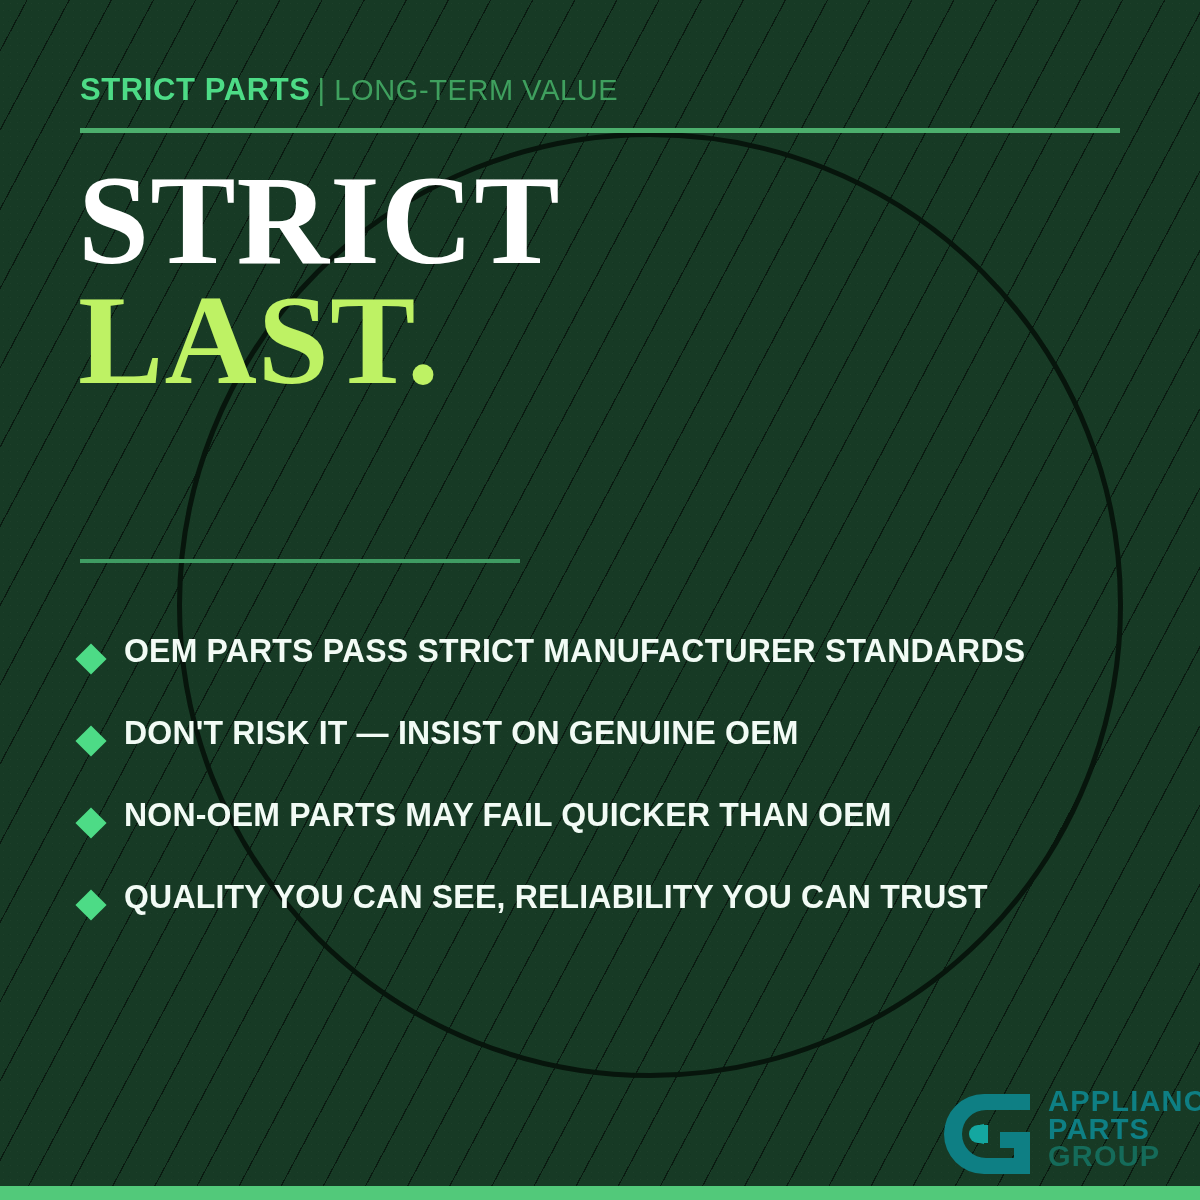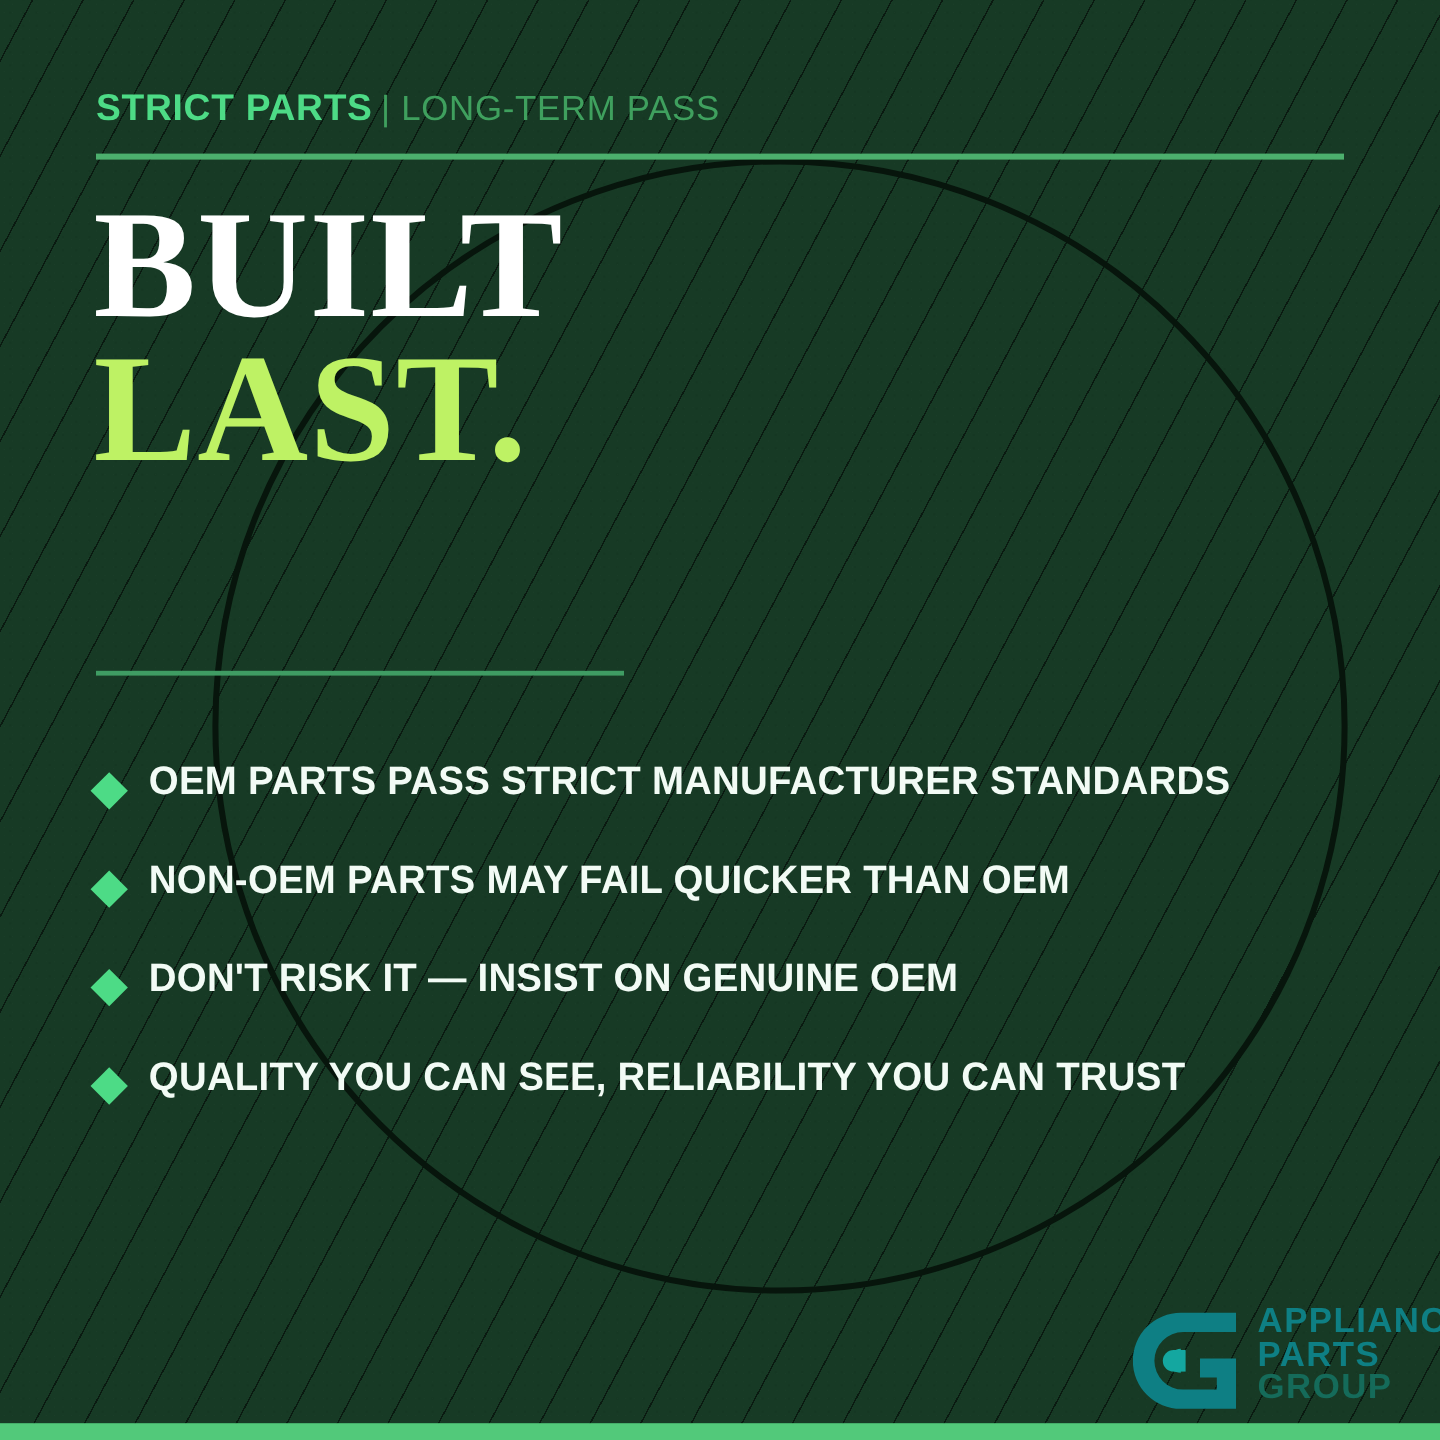--- a/index.html
+++ b/index.html
@@ -171,47 +171,47 @@
 
 <div id="poster">
 
   <div class="bg-stripes"></div>
   <div class="bg-noise"></div>
   <div class="bg-circle"></div>
 
   <div class="content">
 
     <div class="kicker">
-      <span class="kicker-main">STRICT PARTS</span><span class="kicker-sub">| LONG-TERM PASS</span>
+      <span class="kicker-main">STRICT PARTS</span><span class="kicker-sub">| LONG-TERM VALUE</span>
     </div>
 
     <div class="rule-top"></div>
 
     <div class="headline">
-      <span class="hl-line hl-white">BUILT</span>
+      <span class="hl-line hl-white">STRICT</span>
       <span class="hl-line hl-green">LAST.</span>
     </div>
 
     <div class="rule-mid"></div>
 
     <div class="bullets">
 
       <div class="bullet-row">
         <span class="bullet-mark"></span>
         <span class="bullet-text">OEM PARTS PASS STRICT MANUFACTURER STANDARDS</span>
       </div>
 
       <div class="bullet-row">
         <span class="bullet-mark"></span>
+        <span class="bullet-text">DON'T RISK IT — INSIST ON GENUINE OEM</span>
+      </div>
+
+      <div class="bullet-row">
+        <span class="bullet-mark"></span>
         <span class="bullet-text">NON-OEM PARTS MAY FAIL QUICKER THAN OEM</span>
-      </div>
-
-      <div class="bullet-row">
-        <span class="bullet-mark"></span>
-        <span class="bullet-text">DON'T RISK IT — INSIST ON GENUINE OEM</span>
       </div>
 
       <div class="bullet-row">
         <span class="bullet-mark"></span>
         <span class="bullet-text">QUALITY YOU CAN SEE, RELIABILITY YOU CAN TRUST</span>
       </div>
 
     </div>
 
     <div class="logo">

